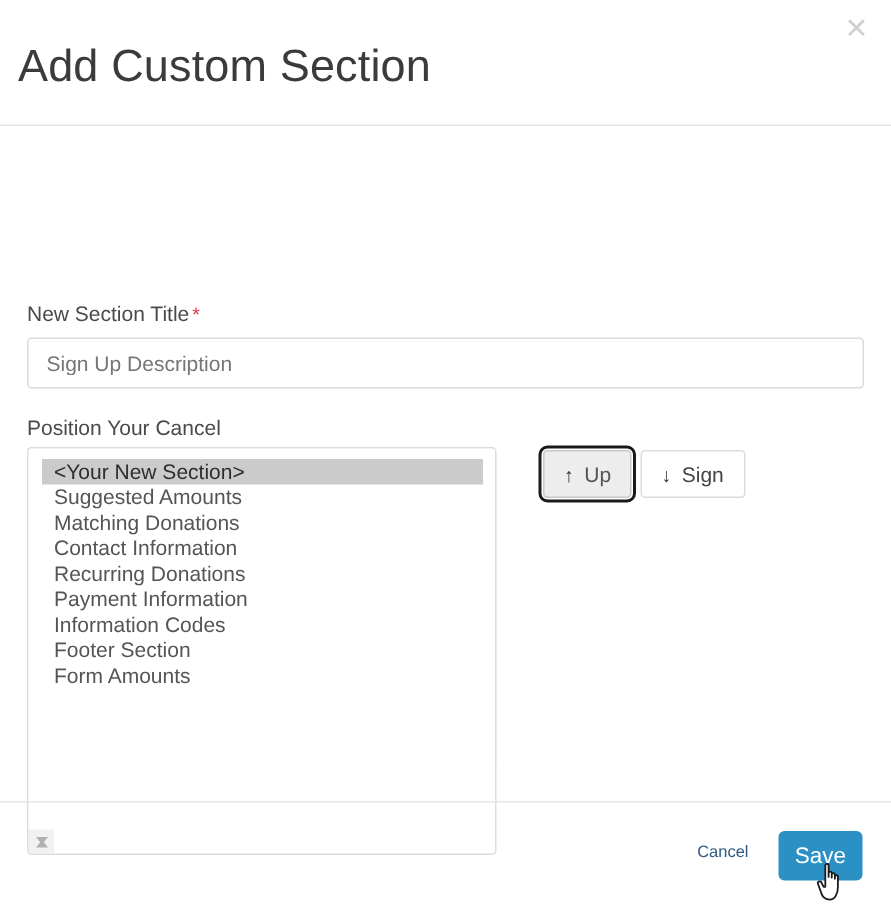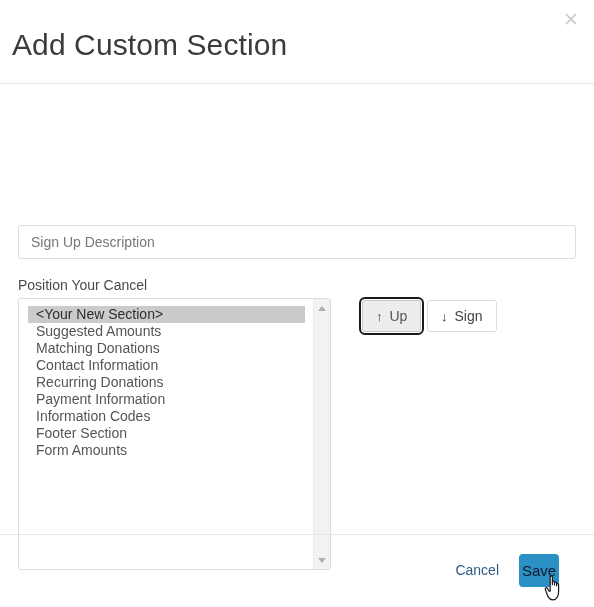--- a/index.html
+++ b/index.html
@@ -108,20 +108,21 @@
     left: 18px;
     top: 214px;
     width: 313px;
     height: 272px;
     box-sizing: border-box;
     border: 1px solid #dcdcdc;
     border-radius: 3px;
     background: #ffffff;
     display: flex;
     overflow: hidden;
+    flex-direction: column;
   }
   .listbox {
     flex: 1 1 auto;
     padding: 7px 0 0 0;
     overflow: hidden;
     background: #ffffff;
   }
   .list-item {
     height: 17px;
     line-height: 17px;
@@ -216,34 +217,34 @@
     box-sizing: border-box;
   }
   .cancel-btn {
     position: absolute;
     right: 95px;
     top: 27px;
     background: transparent;
     border: 0;
     padding: 0;
     font-family: "Liberation Sans", sans-serif;
-    font-size: 14px;
+    font-size: 11px;
     color: #2f5a82;
     cursor: pointer;
   }
   .save-btn {
     position: absolute;
     left: 519px;
     top: 554px;
-    width: 40px;
+    width: 56px;
     height: 33px;
     background: #2b90c4;
     border: 0;
     border-radius: 4px;
-    color: #0f172a;
+    color: #ffffff;
     font-family: "Liberation Sans", sans-serif;
     font-size: 15px;
     cursor: pointer;
     padding: 0;
   }
 
   
   .cursor-hand {
     position: absolute;
     left: 543px;
@@ -259,20 +260,23 @@
 
 <div class="modal">
 
   <div class="modal-header">
     <h1 class="modal-title">Add Custom Section</h1>
     <button class="close-btn">✕</button>
   </div>
 
   <div class="modal-body">
 
+    <div class="field-label label-title">
+      <span>New Section Title</span><span class="req-star">*</span>
+    </div>
 
     <input class="title-input" type="text" placeholder="Sign Up Description" style="">
 
     <div class="field-label label-position">Position Your Cancel</div>
 
     <div class="listbox-wrap">
       <div class="listbox">
         <div class="list-item selected">&lt;Your New Section&gt;</div>
         <div class="list-item">Suggested Amounts</div>
         <div class="list-item">Matching Donations</div>

